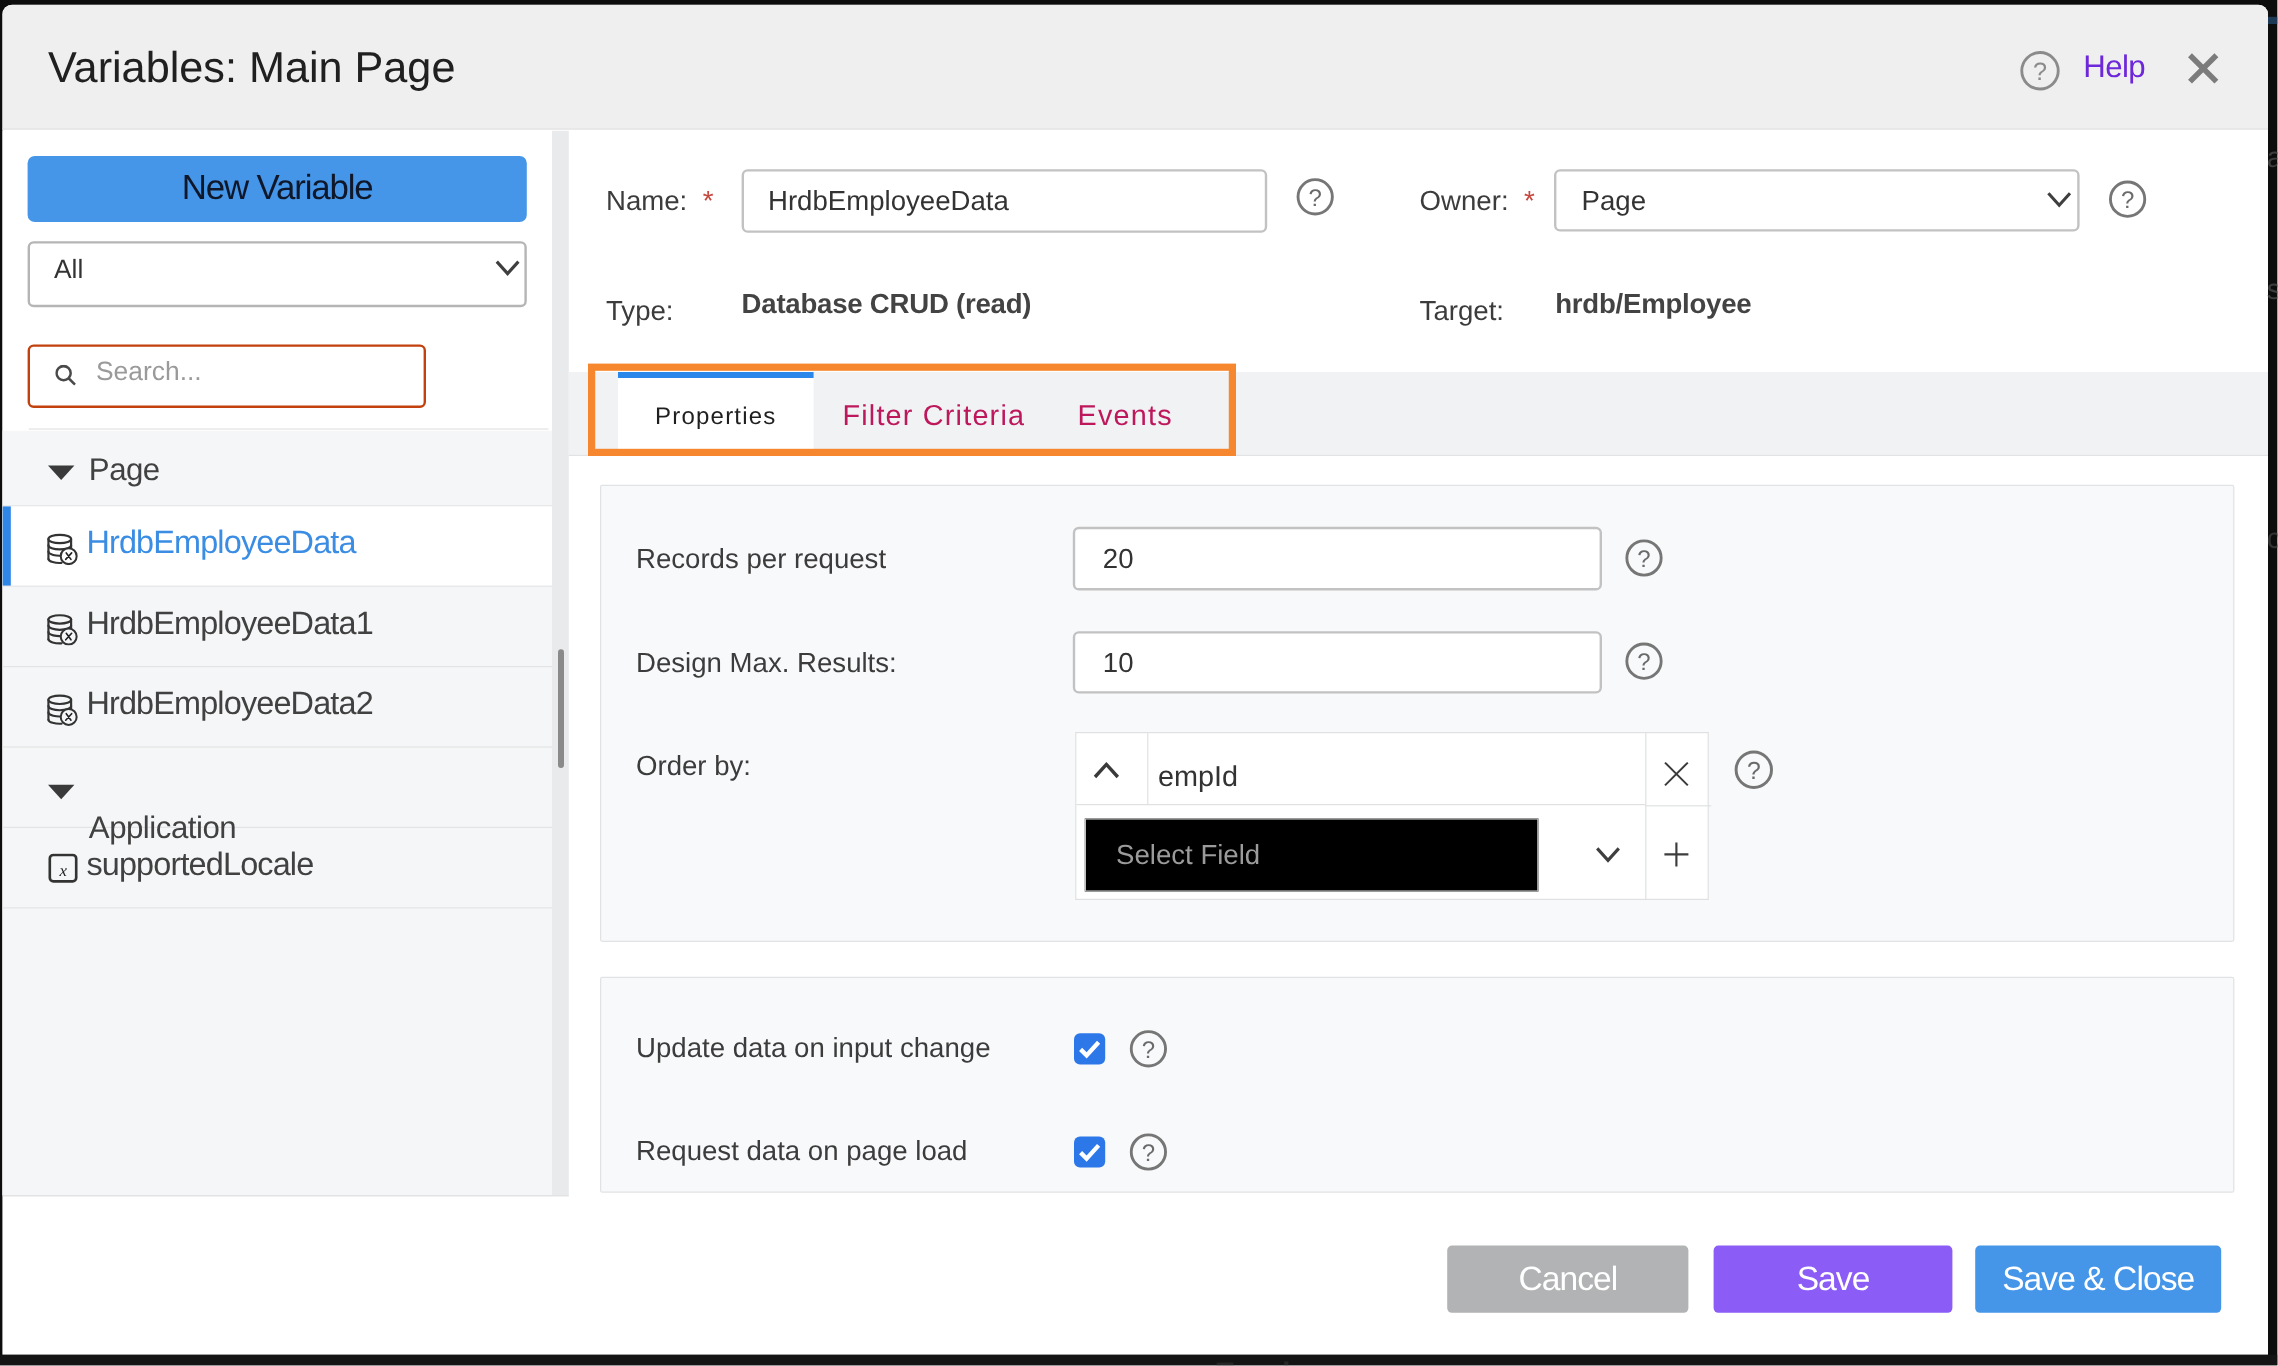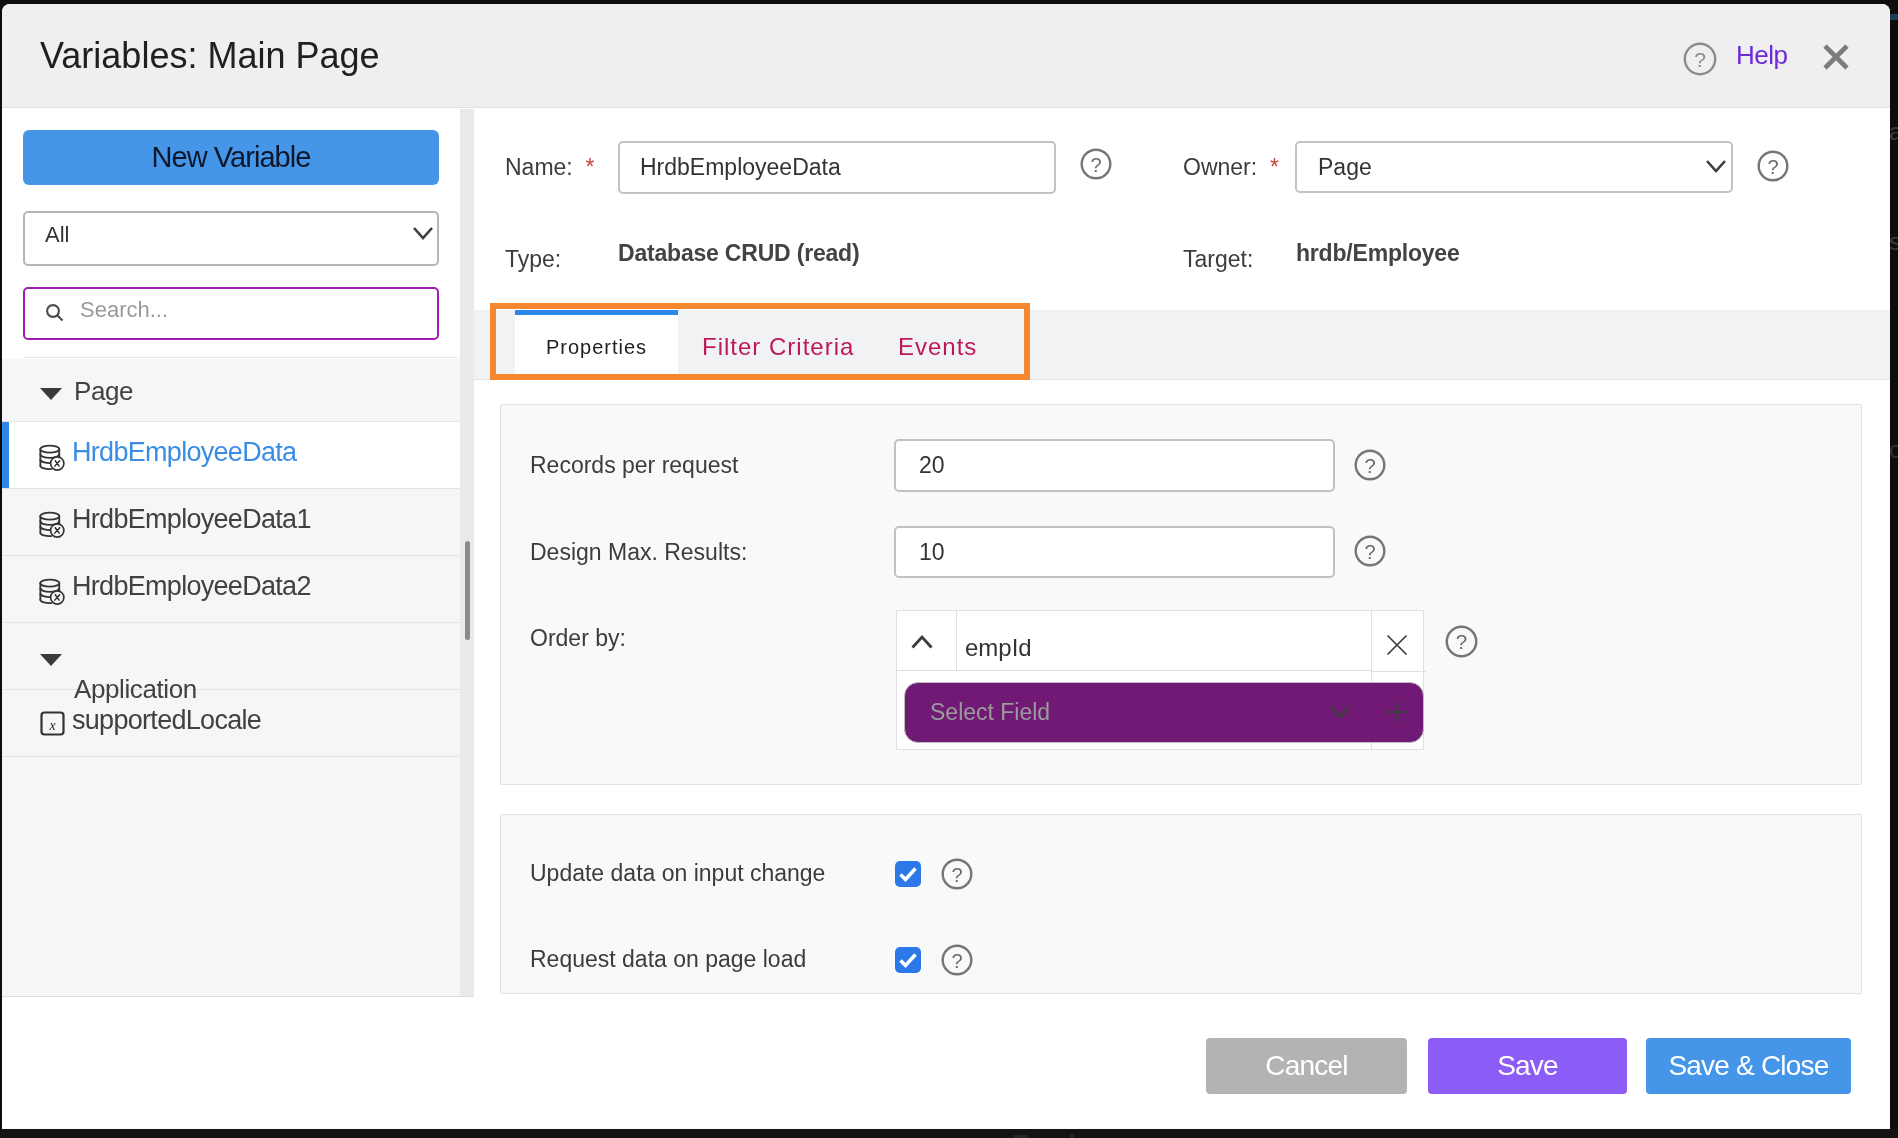--- a/index.html
+++ b/index.html
@@ -13,25 +13,25 @@
   .hdr{position:absolute;left:0;top:0;width:1888px;height:104px;background:#efefef;
     border-bottom:1px solid #e1e1e1;}
   .title{position:absolute;left:38px;top:0;height:104px;line-height:104px;
     font-size:36px;color:#202020;}
   .helptxt{position:absolute;left:1734px;top:0;height:104px;line-height:103px;
     font-size:26px;color:#6d28d9;letter-spacing:-0.5px;}
   
   .side{position:absolute;left:0;top:105px;width:458px;height:887px;background:#fff;}
   .btn-new{position:absolute;left:21px;top:21px;width:416px;height:55px;background:#4596e8;
     border-radius:6px;color:#0f172a;font-size:29px;letter-spacing:-0.95px;text-align:center;line-height:54px;}
-  .sel-all{position:absolute;left:21px;top:102px;width:416px;height:55px;background:#fff;
+  .sel-all{position:absolute;left:21px;top:92px;width:416px;height:55px;background:#fff;
     border:2px solid #b5b5b5;border-radius:5px;font-size:22px;color:#333;line-height:51px;
     padding-left:20px;}
-  .search{position:absolute;left:21px;top:178px;width:416px;height:53px;background:#fff;
-    border:2px solid #a21caf;border-radius:5px;}
+  .search{position:absolute;left:21px;top:178px;width:332px;height:53px;background:#fff;
+    border:2px solid #c2410c;border-radius:5px;}
   .search span{position:absolute;left:55px;top:-4px;line-height:49px;font-size:22px;color:#9a9a9a;}
   .sdiv{position:absolute;left:22px;top:248px;width:433px;height:1px;background:#e2e2e2;}
   .rows{position:absolute;left:0;top:250px;width:458px;height:637px;background:#f5f6f7;}
   .row{position:absolute;left:0;width:458px;border-bottom:1px solid #e3e4e5;}
   .rtxt{position:absolute;left:70px;font-size:27px;letter-spacing:-0.7px;color:#414141;white-space:nowrap;}
   .rtxt-blue{color:#3b8de4;}
   .rhdr{font-size:26px;letter-spacing:-0.4px;left:72px;}
   .tri{position:absolute;left:38px;width:0;height:0;border-left:11px solid transparent;
     border-right:11px solid transparent;border-top:12px solid #3a3a3a;}
   .selbar{position:absolute;left:0;top:0;width:7px;height:100%;background:#2e86e6;}
@@ -55,22 +55,22 @@
   
   .panel{position:absolute;left:498px;width:1362px;background:#f8f9fa;
     border:1px solid #e0e2e3;border-radius:2px;}
   .obox{position:absolute;left:894px;top:606px;width:528px;height:140px;background:#fff;
     border:1px solid #dfe0e1;}
   .ocell-r{position:absolute;left:474px;top:0;width:55px;height:139px;border-left:1px solid #dfe0e1;}
   .orow1{position:absolute;left:0;top:0;width:474px;height:60px;border-bottom:1px solid #dfe0e1;}
   .orow1b{position:absolute;left:474px;top:60px;width:55px;height:1px;background:#dfe0e1;}
   .ochev{position:absolute;left:0;top:0;width:60px;height:60px;border-right:1px solid #dfe0e1;}
   .oempid{position:absolute;left:68px;top:0;line-height:74px;font-size:24px;color:#333;}
-  .selfield{position:absolute;left:7px;top:71px;width:520px;height:61px;background:#701a75;
-    border:1px solid #bdbebf;border-radius:14px;}
+  .selfield{position:absolute;left:7px;top:71px;width:378px;height:61px;background:#000000;
+    border:1px solid #bdbebf;border-radius:0;}
   .selfield span{position:absolute;left:25px;top:0;line-height:59px;font-size:23px;color:#9b9b9b;}
   .chk{position:absolute;width:26px;height:26px;background:#2d78e8;border-radius:5px;}
   
   .fbtn{position:absolute;top:1034px;height:56px;border-radius:4px;color:#fff;
     font-size:28px;letter-spacing:-0.8px;text-align:center;line-height:56px;}
   .band{position:absolute;left:0;top:1129px;width:1898px;height:9px;background:#141414;overflow:hidden;}
   .bluestrip{position:absolute;left:1890px;top:14px;width:8px;height:6px;background:#1d3a57;}
 </style>
 </head>
 <body>

